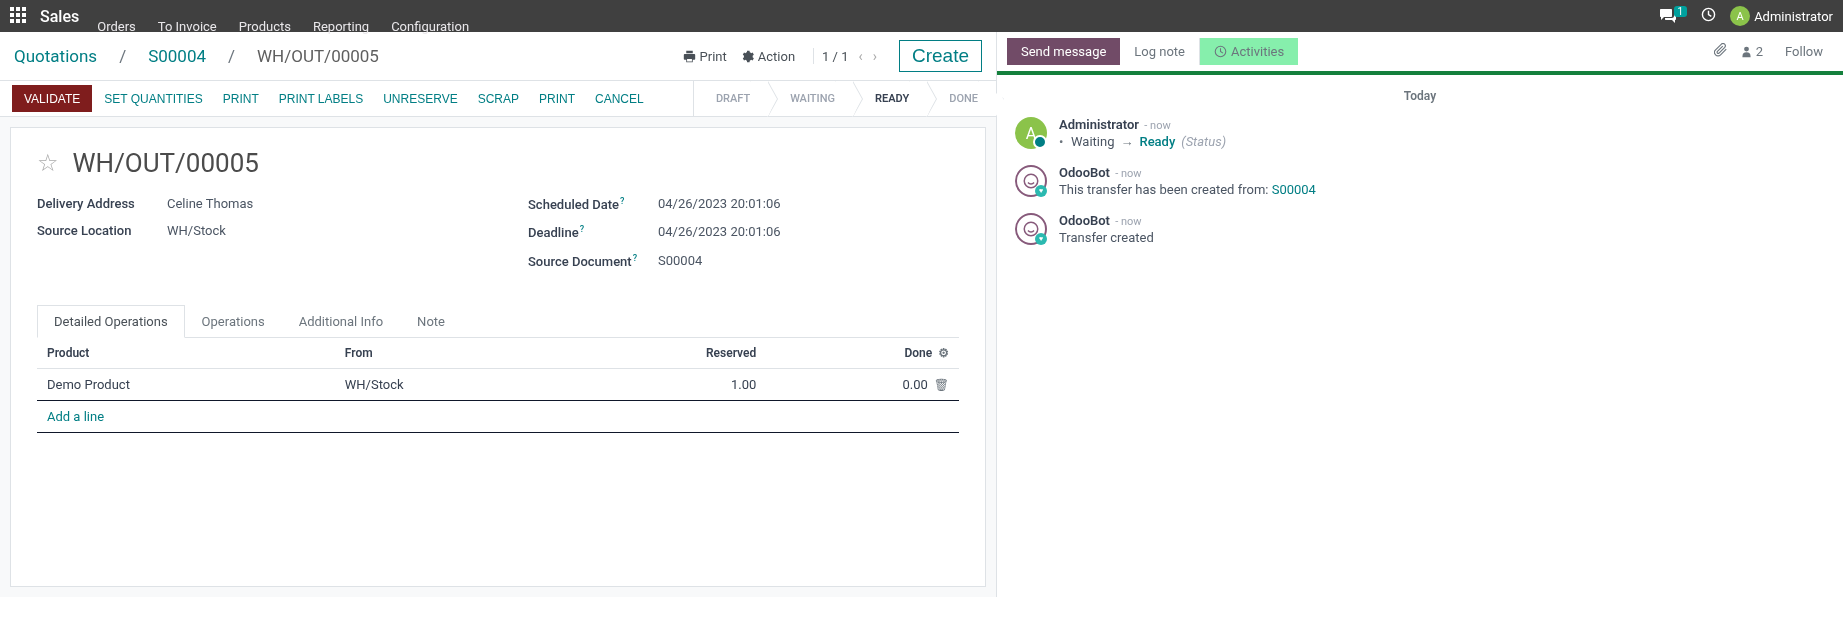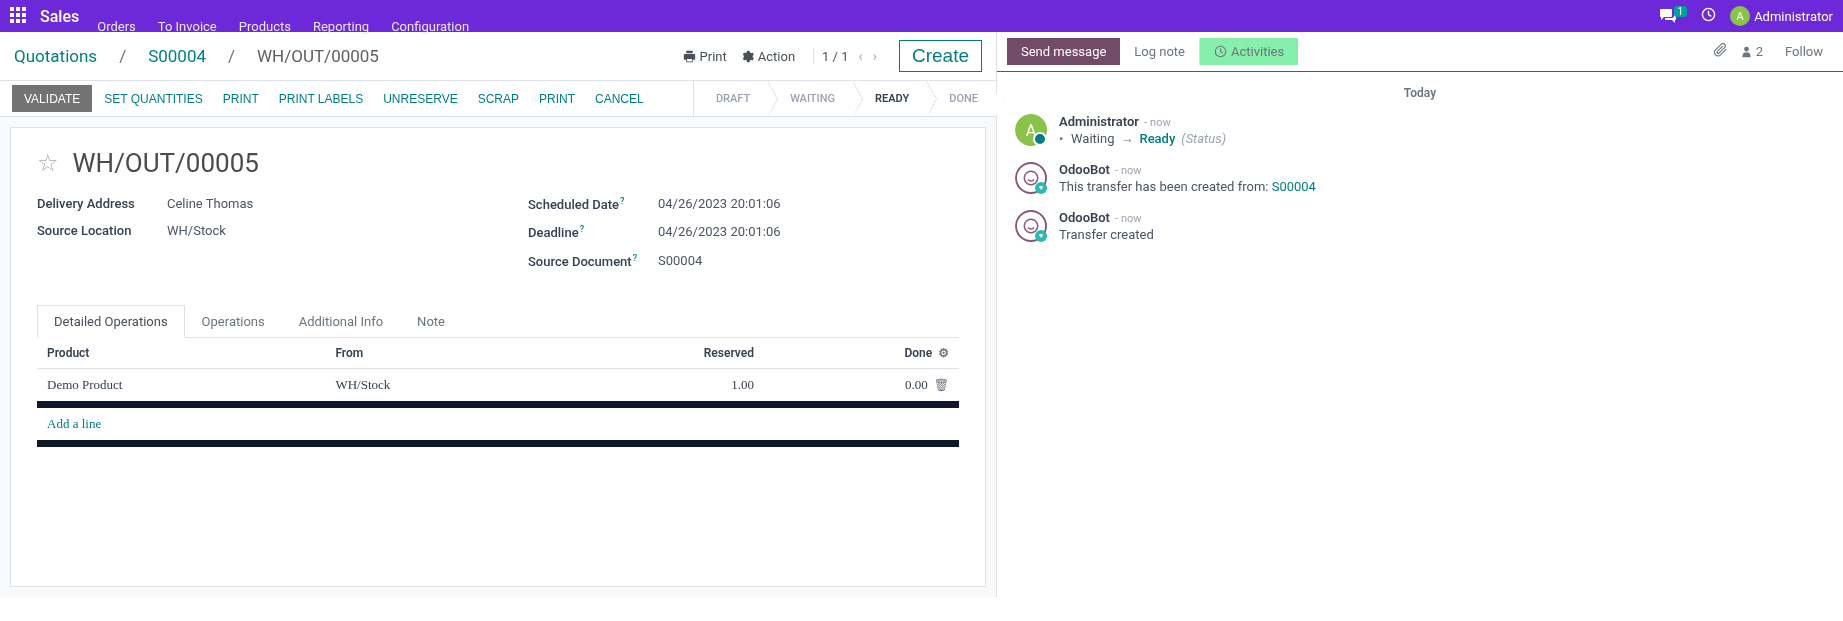--- a/index.html
+++ b/index.html
@@ -1,19 +1,19 @@
 <!DOCTYPE html>
 <html><head>
 <meta charset="utf-8">
 <style>
 * { box-sizing: border-box; margin: 0; padding: 0; }
 body { font-family: -apple-system, BlinkMacSystemFont, "Segoe UI", Roboto, Helvetica, Arial, sans-serif; font-size: 13px; color: #374151; background: #fff; }
 
 
-.navbar { background: #6d28d9; color: #fff; height: 32px; display: flex; align-items: center; padding: 0 10px; text-align: right; }
+.navbar { background: #404040; color: #fff; height: 32px; display: flex; align-items: center; padding: 0 10px; text-align: right; }
 .navbar .apps-icon { width: 18px; height: 18px; display: grid; grid-template-columns: repeat(3, 4px); grid-template-rows: repeat(3, 4px); gap: 2px; margin-right: 12px; cursor: pointer; }
 .navbar .apps-icon span { background: #fff; }
 .navbar .brand { font-size: 16px; font-weight: 500; margin-right: 18px; }
 .navbar .menu { display: flex; gap: 22px; margin-top: 21px; }
 .navbar .menu span { cursor: pointer; font-size: 13px; color: #e9e7ea; }
 .navbar .right { margin-left: auto; display: flex; align-items: center; gap: 14px; }
 .navbar .msg-badge { position: relative; display: flex; align-items: center; }
 .navbar .badge-count { background: #00A09D; color: #fff; font-size: 10px; padding: 0 4px; border-radius: 3px; margin-left: -2px; position: relative; top: -5px; }
 .navbar .avatar { width: 20px; height: 20px; border-radius: 50%; background: #8BC34A; color: #fff; display: flex; align-items: center; justify-content: center; font-size: 11px; margin-right: 4px; }
 .navbar .user-block { display: flex; align-items: center; cursor: pointer; }
@@ -30,21 +30,21 @@
 .breadcrumb .sep { color: #6c757d; }
 .breadcrumb .current { color: #5f5f5f; }
 .ctrl-actions { margin-left: auto; display: flex; align-items: center; gap: 14px; }
 .ctrl-btn { color: #495057; cursor: pointer; display: flex; align-items: center; gap: 4px; font-size: 13px; }
 .pager { display: flex; align-items: center; gap: 10px; font-size: 13px; color: #495057; padding: 0 8px; border-left: 1px solid #dee2e6; margin-left: 4px; }
 .pager-arrow { color: #aaa; cursor: pointer; font-size: 14px; }
 .create-btn { border: 1px solid #017e84; color: #017e84; background: #fff; padding: 4px 12px; cursor: pointer; font-size: 19px; }
 
 
 .statusbar { display: flex; align-items: stretch; border-bottom: 1px solid #dee2e6; padding: 0 0 0 10px; height: 36px; }
-.statusbar .btn { background: #737373; color: #fff; border: none; padding: 0 12px; font-size: 12px; font-weight: 500; cursor: pointer; margin: 4px 2px; }
+.statusbar .btn { background: #7f1d1d; color: #fff; border: none; padding: 0 12px; font-size: 12px; font-weight: 500; cursor: pointer; margin: 4px 2px; }
 .statusbar .link-btn { background: none; border: none; color: #017e84; padding: 0 10px; font-size: 12px; font-weight: 500; cursor: pointer; margin: 4px 0; }
 .status-steps { margin-left: auto; display: flex; align-items: stretch; border-left: 1px solid #dee2e6; }
 .step { position: relative; padding: 0 18px 0 22px; display: flex; align-items: center; font-size: 11px; color: #9ca3af; font-weight: 500; background: #fff; }
 .step::after { content: ''; position: absolute; right: -8px; top: 0; bottom: 0; width: 16px; background: #fff; border: 1px solid #e5e7eb; border-left: none; border-bottom: none; transform: skewX(28deg) rotate(0deg); z-index: 1; clip-path: polygon(0 0, 100% 50%, 0 100%);}
 .step-arrow { position: absolute; right: -9px; top: 50%; transform: translateY(-50%); width: 0; height: 0; border-top: 18px solid transparent; border-bottom: 18px solid transparent; border-left: 10px solid #fff; z-index: 2; }
 .step-arrow-border { position: absolute; right: -10px; top: 50%; transform: translateY(-50%); width: 0; height: 0; border-top: 18px solid transparent; border-bottom: 18px solid transparent; border-left: 10px solid #dee2e6; z-index: 1; }
 .step.active { color: #374151; font-weight: 600; }
 
 
 .sheet-wrap { padding: 10px; background: #f8f9fa; }
@@ -62,27 +62,27 @@
 
 
 .tabs { display: flex; border-bottom: 1px solid #dee2e6; }
 .tab { padding: 8px 16px; border: 1px solid transparent; border-bottom: none; color: #6c757d; cursor: pointer; font-size: 13px; margin-bottom: -1px; }
 .tab.active { border-color: #dee2e6; border-bottom: 1px solid #fff; color: #495057; background: #fff; }
 
 
 .tbl { width: 100%; border-collapse: collapse; }
 .tbl th { text-align: left; padding: 8px 10px; font-size: 12px; font-weight: 600; border-bottom: 1px solid #dee2e6; background: #fff; }
 .tbl th.right { text-align: right; }
-.tbl td { padding: 8px 10px; border-bottom: 7px solid #0f172a; font-size: 13px; font-family: Liberation Serif, serif; }
+.tbl td { padding: 8px 10px; border-bottom: 1px solid #0f172a; font-size: 13px; }
 .tbl td.right { text-align: right; }
 .add-line { color: #017e84; cursor: pointer; }
 .gear-icon, .trash-icon { color: #6c757d; cursor: pointer; font-size: 12px; margin-left: 6px; }
 
 
-.chatter-top { display: flex; align-items: center; border-bottom: 1px solid #15803d; padding: 6px 10px; }
+.chatter-top { display: flex; align-items: center; border-bottom: 4px solid #15803d; padding: 6px 10px; }
 .chatter-btn { padding: 6px 14px; font-size: 13px; cursor: pointer; }
 .chatter-btn.send { background: #714B67; color: #fff; }
 .chatter-btn.log { background: #fff; color: #6c757d; }
 .chatter-btn.act { background: #86efac; color: #6c757d; border-left: 1px solid #dee2e6; display: flex; align-items: center; gap: 4px; }
 .chatter-right { margin-left: auto; display: flex; align-items: center; gap: 12px; color: #6c757d; font-size: 13px; }
 .chatter-right span { cursor: pointer; }
 .follow-btn { padding: 4px 10px; cursor: pointer; }
 
 .chatter-body { padding: 14px 18px; }
 .date-sep { text-align: center; color: #6c757d; font-size: 12px; font-weight: 600; margin-bottom: 14px; }

